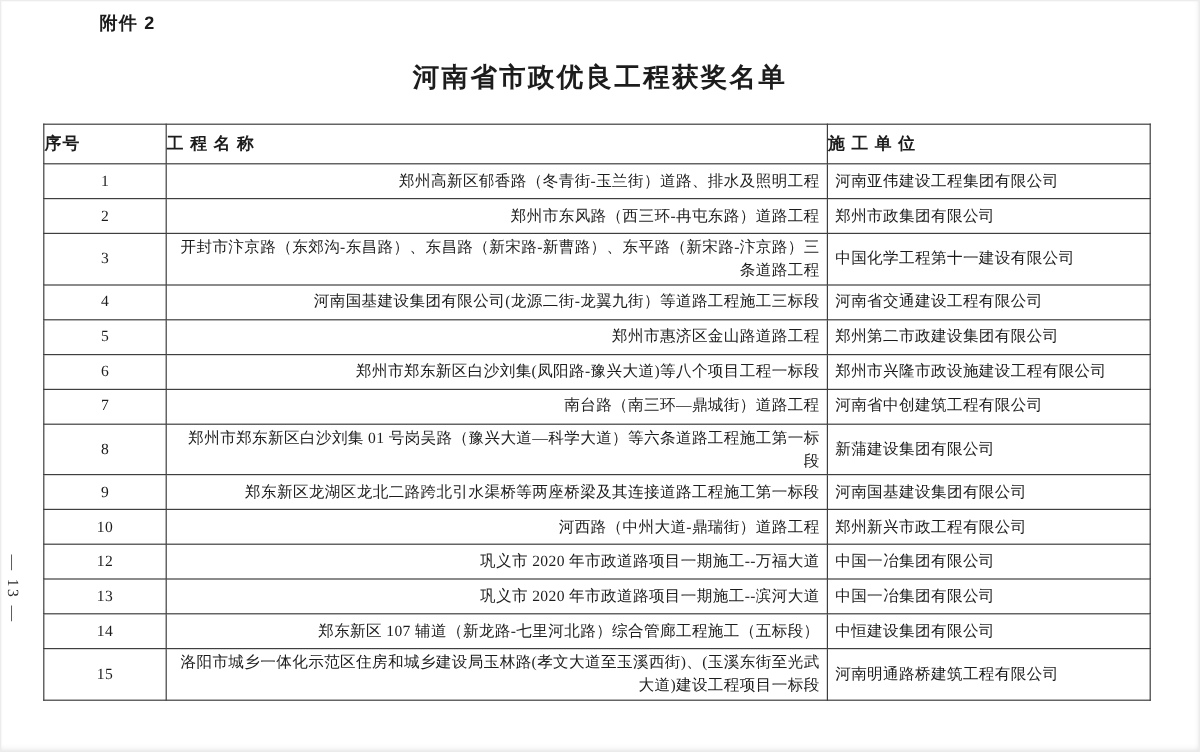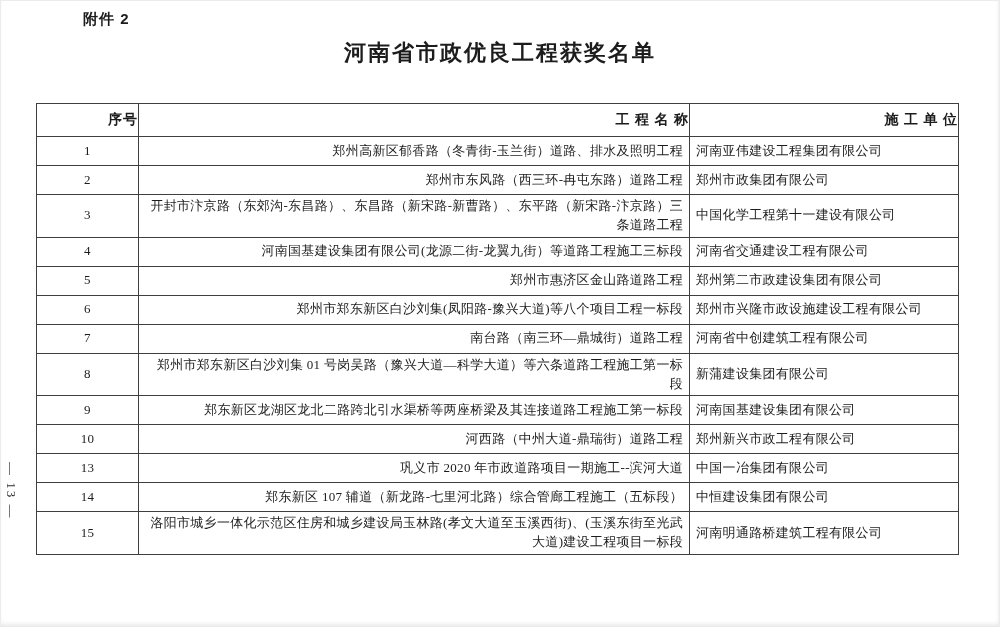--- a/index.html
+++ b/index.html
@@ -15,21 +15,21 @@
     position: absolute; inset: 0;
     background: #ffffff;
     box-shadow: inset 0 0 0 1px #ececec, inset 0 -4px 6px -3px #d9d9d9, inset -3px 0 5px -3px #e3e3e3;
   }
   .attachment {
     position: absolute; left: 40px; top: 10px;
     font-family: "Liberation Sans", "DejaVu Sans", sans-serif;
     font-size: 15px; font-weight: 600; letter-spacing: 1px; padding-left: 43px;
   }
   .doc-title {
-    position: absolute; left: 0; top: 38px; width: 100%;
+    position: absolute; left: 0; top: 50px; width: 100%;
     text-align: center;
     font-family: "Liberation Sans", "DejaVu Sans", sans-serif;
     font-size: 22px; font-weight: 700; letter-spacing: 2px;
   }
   .page-number {
     position: absolute; left: 3px; top: 462px; height: 160px;
     writing-mode: vertical-rl; text-orientation: mixed;
     font-size: 13px; color: #2a2a2a; letter-spacing: 2px;
   }
   table.award-table {
@@ -41,21 +41,21 @@
   .award-table th, .award-table td {
     border: 1px solid #3f3f3f;
     vertical-align: middle;
     font-size: 13px;
     letter-spacing: 0.3px;
   }
   .award-table th {
     height: 33px;
     font-weight: 700;
     font-size: 14px;
-    text-align: right;
+    text-align: left;
     letter-spacing: 1px;
   }
   .award-table td { height: 29px; line-height: 1.45; }
   .col-no   { width: 102px; }
   .col-proj { width: 551px; }
   .col-unit { width: 269px; }
   .award-table td.no-cell   { text-align: center; }
   .award-table td.proj-cell { text-align: right; padding: 2px 6px; }
   .award-table td.unit-cell { text-align: left; padding: 2px 6px; }
 </style>
@@ -125,20 +125,25 @@
           <td class="no-cell">9</td>
           <td class="proj-cell">郑东新区龙湖区龙北二路跨北引水渠桥等两座桥梁及其连接道路工程施工第一标段</td>
           <td class="unit-cell">河南国基建设集团有限公司</td>
         </tr>
         <tr>
           <td class="no-cell">10</td>
           <td class="proj-cell">河西路（中州大道-鼎瑞街）道路工程</td>
           <td class="unit-cell">郑州新兴市政工程有限公司</td>
         </tr>
         <tr>
+          <td class="no-cell">12</td>
+          <td class="proj-cell">巩义市 2020 年市政道路项目一期施工--万福大道</td>
+          <td class="unit-cell">中国一冶集团有限公司</td>
+        </tr>
+        <tr>
           <td class="no-cell">13</td>
           <td class="proj-cell">巩义市 2020 年市政道路项目一期施工--滨河大道</td>
           <td class="unit-cell">中国一冶集团有限公司</td>
         </tr>
         <tr>
           <td class="no-cell">14</td>
           <td class="proj-cell">郑东新区 107 辅道（新龙路-七里河北路）综合管廊工程施工（五标段）</td>
           <td class="unit-cell">中恒建设集团有限公司</td>
         </tr>
         <tr>

